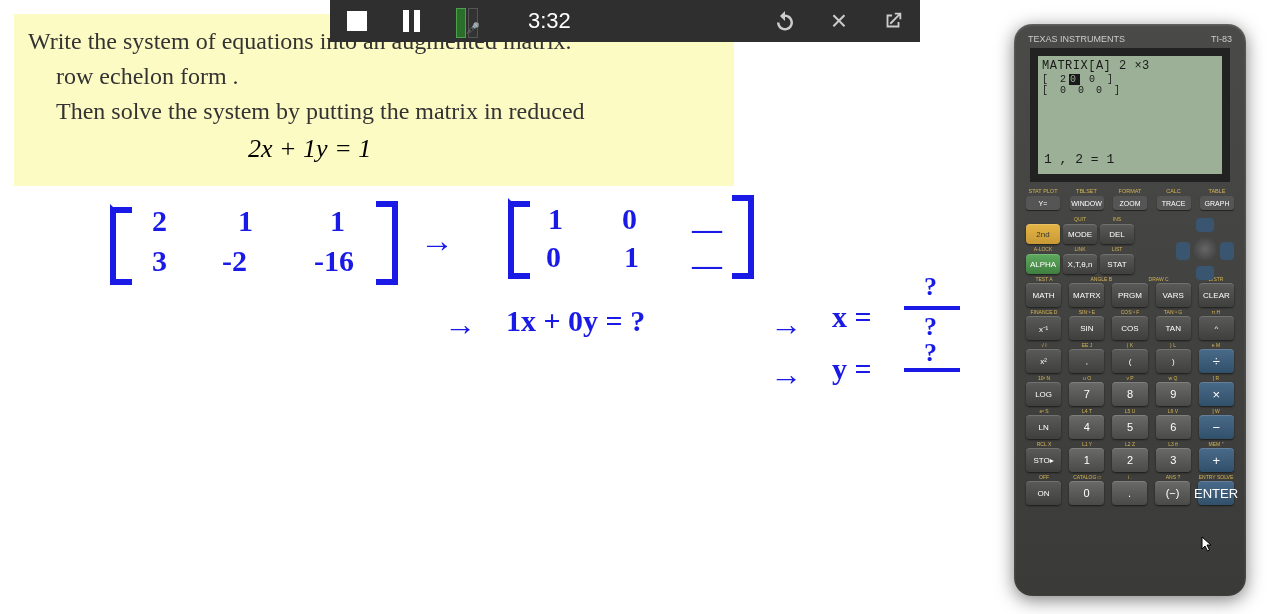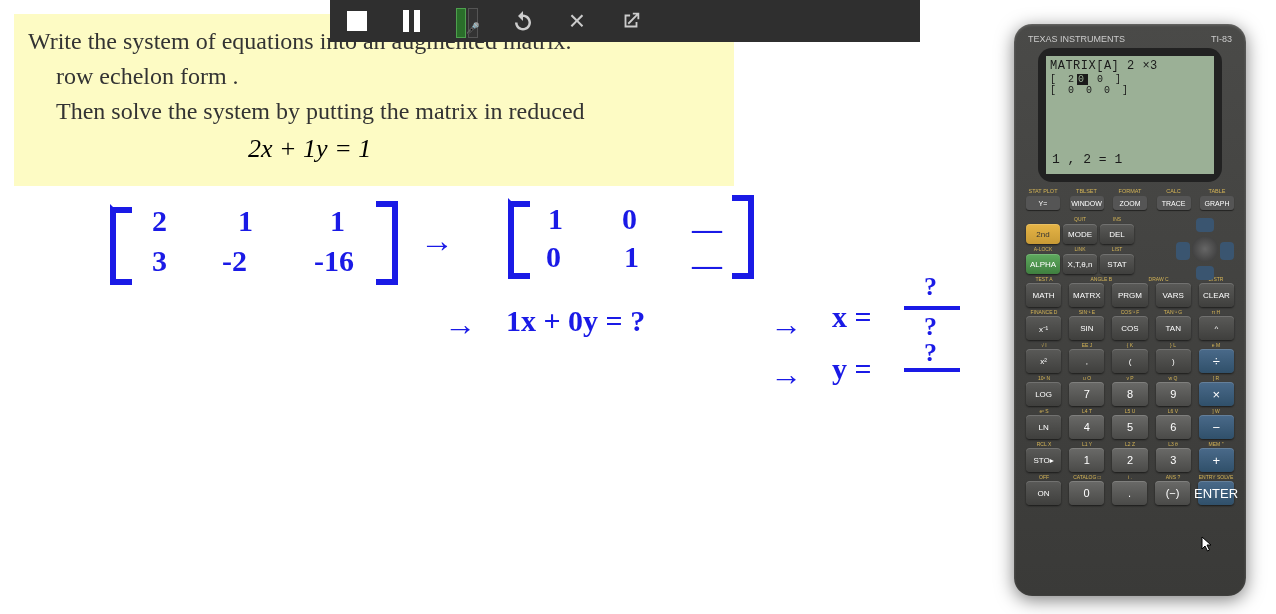--- a/index.html
+++ b/index.html
@@ -26,21 +26,21 @@
   .hw { font-family: 'Comic Sans MS', cursive; color: #1a1ae6; font-weight: bold; position: absolute; }
   .bracket-l { border-left: 6px solid #1a1ae6; border-top: 6px solid transparent; width: 16px; height: 78px; position: absolute; }
   .bracket-l::before, .bracket-l::after { content: ''; position: absolute; left: -6px; width: 22px; height: 6px; background: #1a1ae6; }
   .bracket-l::before { top: -3px; } .bracket-l::after { bottom: -3px; }
   .bracket-r { border-right: 6px solid #1a1ae6; width: 16px; height: 78px; position: absolute; }
   .bracket-r::before, .bracket-r::after { content: ''; position: absolute; right: -6px; width: 22px; height: 6px; background: #1a1ae6; }
   .bracket-r::before { top: -3px; } .bracket-r::after { bottom: -3px; }
   
   .calc { position: absolute; right: 30px; top: 24px; width: 232px; height: 572px; background: linear-gradient(#4a4a48, #3a3a38); border-radius: 18px; box-shadow: 0 4px 18px rgba(0,0,0,0.5), inset 0 1px 3px rgba(255,255,255,0.2); padding: 8px; }
   .calc-brand { color: #ccc; font-size: 9px; display: flex; justify-content: space-between; padding: 2px 6px 4px; }
-  .calc-screen-wrap { background: #222; border-radius: 14px; padding: 8px; margin: 0 16px; }
+  .calc-screen-wrap { background: #222; border-radius: 0; padding: 8px; margin: 0 8px; }
   .calc-screen { background: #9bb096; width: 100%; height: 118px; font-family: 'Courier New', monospace; font-size: 11px; padding: 4px; color: #1a1a1a; line-height: 1.15; position: relative; }
   .calc-screen-line1 { font-size: 12px; letter-spacing: 0.5px; }
   .calc-matrix-row { font-size: 10px; letter-spacing: 3px; }
   .calc-highlight { background: #1a1a1a; color: #9bb096; padding: 0 1px; }
   .calc-bottom-line { position: absolute; bottom: 6px; left: 6px; font-size: 13px; }
   
   .calc-toprow { display: flex; justify-content: space-between; margin: 6px 4px 2px; }
   .calc-toprow .fnlbl { font-size: 5.5px; color: #d4b456; text-align: center; width: 34px; }
   .calc-toprow-btns { display: flex; justify-content: space-between; margin: 0 4px 4px; }
   .topbtn { width: 34px; height: 14px; background: #555; border-radius: 3px; color: #fff; font-size: 7px; display: flex; align-items: center; justify-content: center; cursor: pointer; box-shadow: 0 1px 1px rgba(0,0,0,0.5); }
@@ -90,20 +90,21 @@
         <div></div>
         <div></div>
       </div>
     </div>
   <div class="vol-wrap">
     <div class="vol-meter"></div>
       <div class="vol-meter2">
         <span class="vol-mic">🎤</span>
       </div>
   </div>
+  <div class="vb-time">3:32</div>
   <div class="vb-btn">
     <svg width="24" height="24" viewBox="0 0 24 24">
         <path fill="#ccc" d="M12 5V2L7 7l5 5V8c3 0 5.5 2.5 5.5 5.5S15 19 12 19s-5.5-2.5-5.5-5.5H4c0 4.4 3.6 8 8 8s8-3.6 8-8-3.6-8-8-8z"></path>
       </svg>
   </div>
   <div class="vb-btn">
       <span class="vb-x">×</span>
     </div>
   <div class="vb-btn">
     <svg width="22" height="22" viewBox="0 0 24 24">

